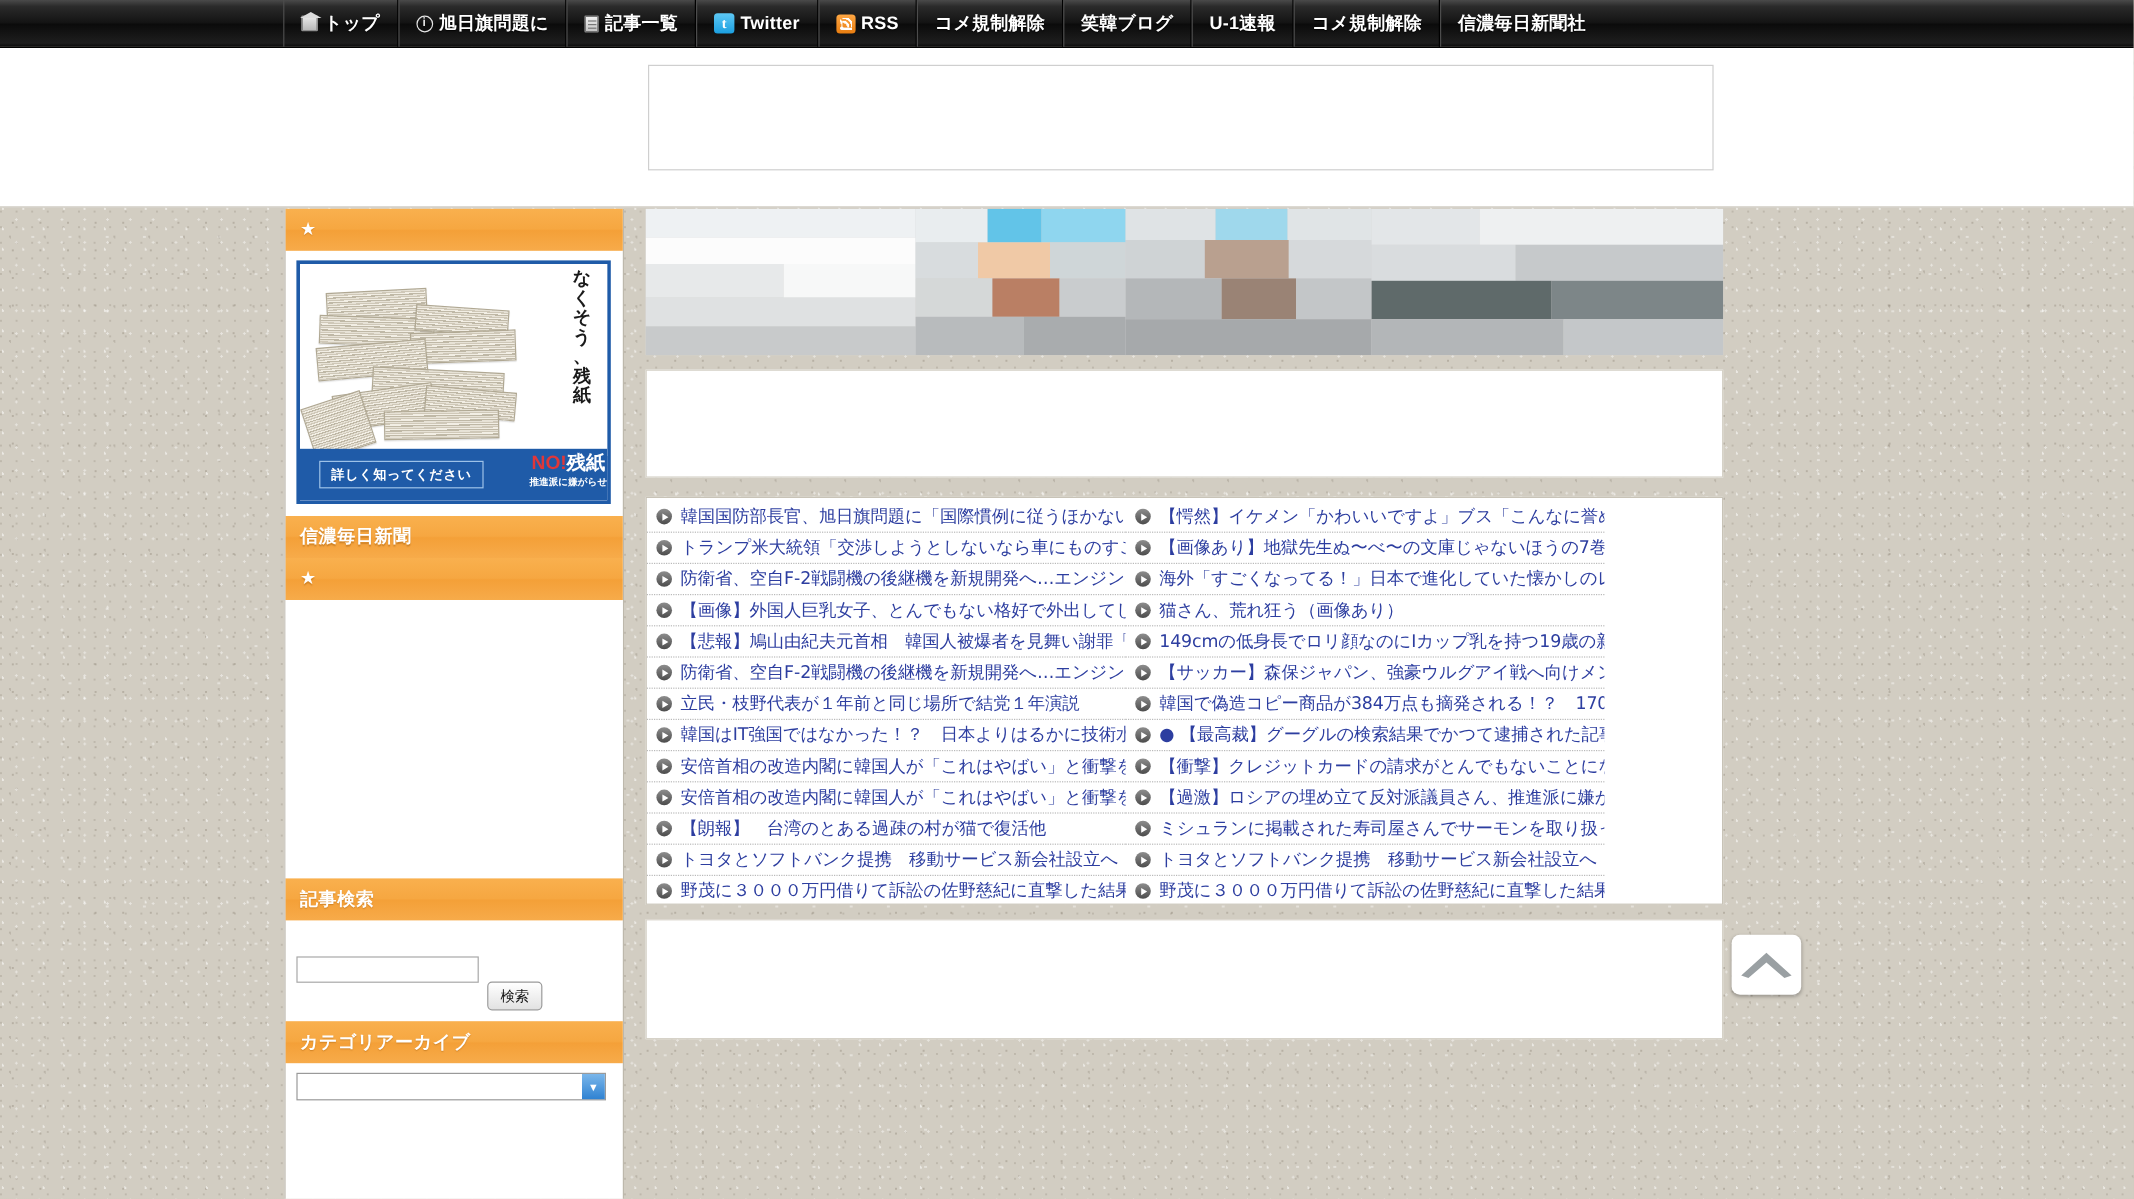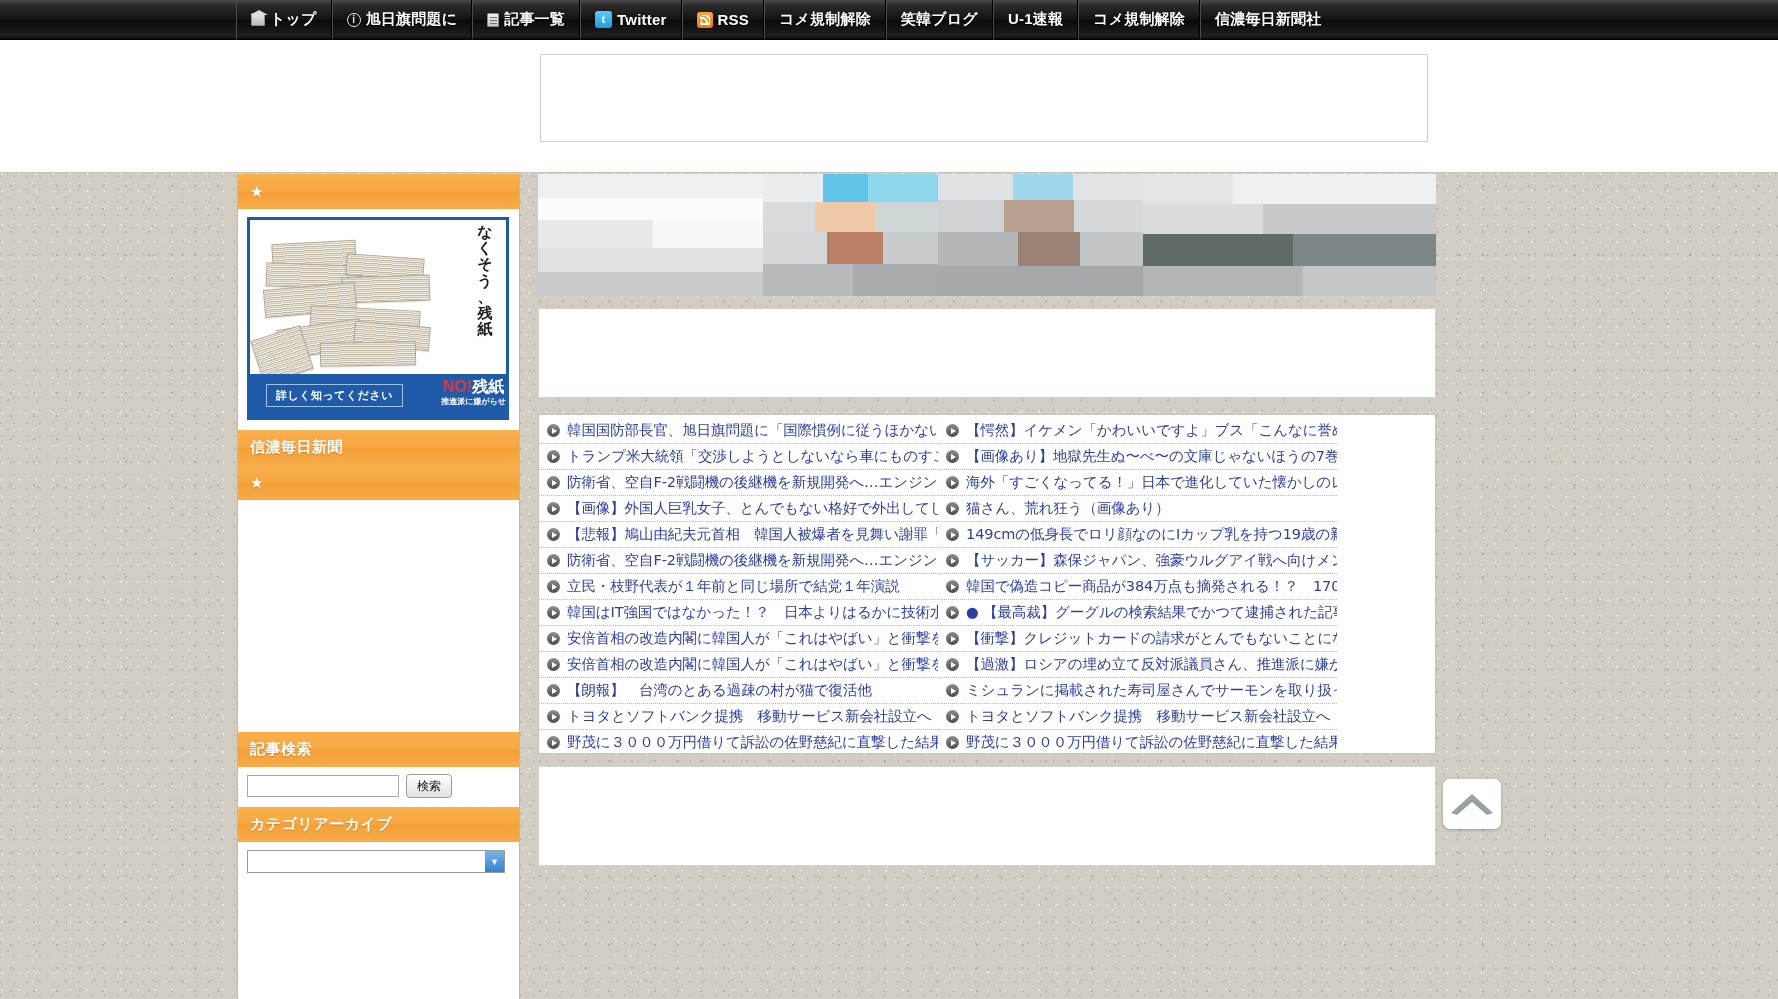--- a/index.html
+++ b/index.html
@@ -221,20 +221,21 @@
     background: #fff; font-size: 12px;
     padding: 0 4px;
     font-family: "Liberation Sans", sans-serif;
   }
   .search-btn {
     height: 24px; padding: 0 10px;
     border: 1px solid #9a9a9a; border-radius: 4px;
     background: linear-gradient(#ffffff, #e2e2e2);
     font-size: 12px; color: #111; cursor: pointer;
     font-family: "Liberation Sans", sans-serif;
+    margin-top: 44px;
   }
   .cat-select {
     margin: 8px 9px 0 9px;
     width: 258px; height: 23px;
     border: 1px solid #9a9a9a;
     background: #fff;
     display: flex; align-items: center; justify-content: flex-end;
   }
   .cat-arrow {
     width: 19px; height: 21px;

